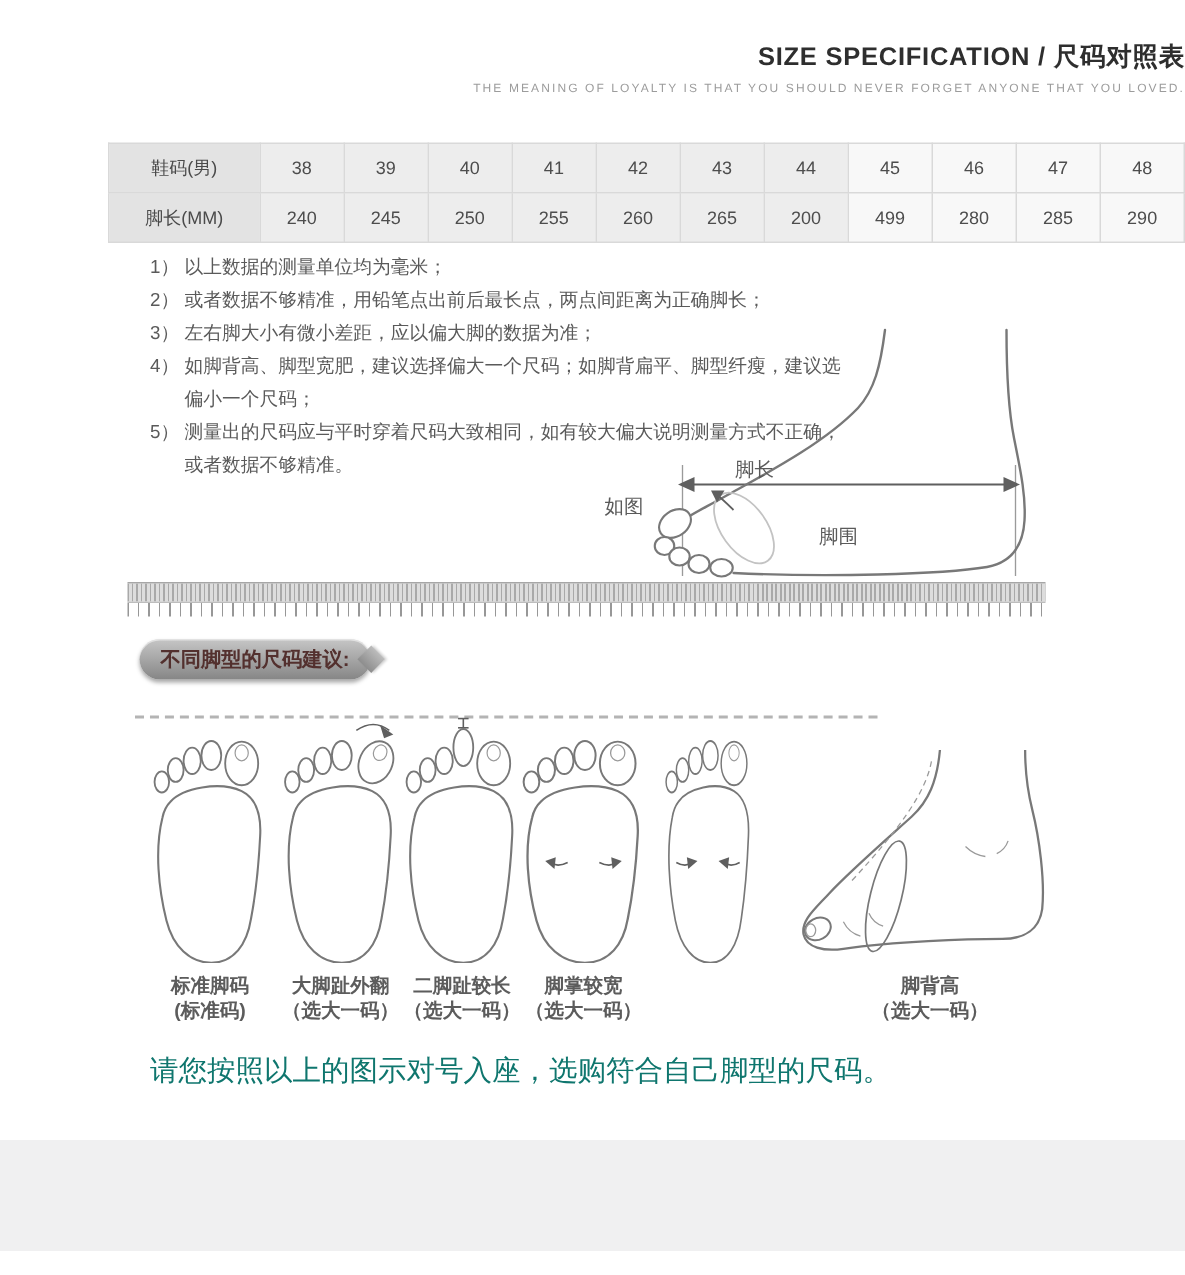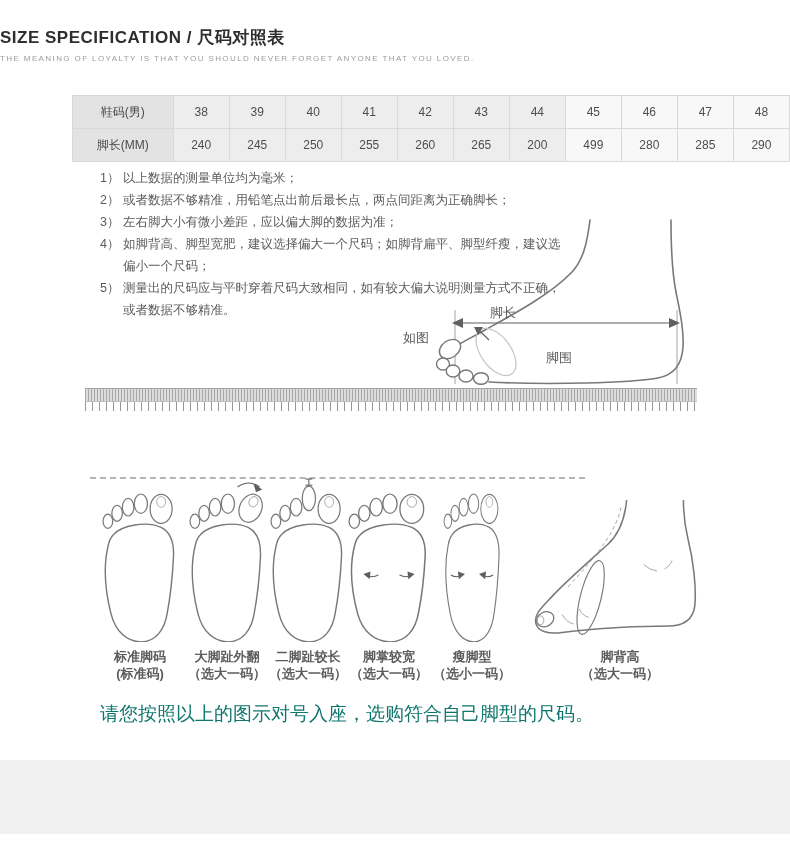--- a/index.html
+++ b/index.html
@@ -1,21 +1,21 @@
 <!DOCTYPE html>
 <html><head>
 <meta charset="utf-8">
 <style>
   html,body{margin:0;padding:0;background:#ffffff;}
   #canvas{
     position:relative;width:790px;height:850px;background:#ffffff;overflow:hidden;
     font-family:"Liberation Sans","DejaVu Sans",sans-serif;color:#555;
   }
   
-  .hdr{position:absolute;left:0;top:26px;width:790px;text-align:left;}
+  .hdr{position:absolute;left:0;top:26px;width:790px;text-align:right;}
   .hdr .title{font-size:17px;font-weight:bold;color:#2e2e2e;letter-spacing:.5px;}
   .hdr .subtitle{margin-top:5px;font-size:8px;letter-spacing:1.4px;color:#9c9c9c;}
   
   table.sizes{
     position:absolute;left:72px;top:95px;border-collapse:collapse;table-layout:fixed;
     font-size:12px;color:#4d4d4d;
   }
   table.sizes th,table.sizes td{
     border:1px solid #d9d9d9;height:24px;text-align:center;padding:4px;font-weight:normal;
   }
@@ -162,20 +162,24 @@
     <text class="dlabel" x="13" y="130">如图</text>
     <text class="dlabel" x="100" y="105">脚长</text>
     <text class="dlabel" x="156" y="150">脚围</text>
   </svg>
 
   <div class="ruler">
     <div class="fine"></div>
     <div class="coarse"></div>
   </div>
 
+  <div class="badge">
+    <span>不同脚型的尺码建议:</span>
+    <span class="tip"></span>
+  </div>
 
   <div class="dash-line"></div>
 
   <div class="foot-fig" style="left:96px">
     <svg width="88" height="164" viewBox="0 -14 100 186">
       <path class="ink" d="M14 62 C8 86 11 116 17 140 C22 160 35 172 51 172 C68 172 78 158 81 139 C85 118 87 96 88 76 C89 58 84 47 74 42 C57 34 29 40 20 50 C17 53 15 57 14 62 Z"></path>
       <ellipse class="toe" cx="74" cy="21" rx="12.5" ry="16.5"></ellipse>
       <ellipse class="ink-thin" cx="74" cy="13" rx="5" ry="6"></ellipse>
       <ellipse class="toe" cx="51" cy="15" rx="7.5" ry="11"></ellipse>
       <ellipse class="toe" cx="36.5" cy="19" rx="6.5" ry="10"></ellipse>
@@ -266,24 +270,20 @@
         <ellipse class="toe" cx="24" cy="26" rx="6" ry="9"></ellipse>
         <ellipse class="toe" cx="13.5" cy="35" rx="5.5" ry="8"></ellipse>
       </g>
       <g>
         <path class="arr" d="M26 96 Q33 100 38 96"></path>
         <polygon class="arrh" points="42,95 34,92 35,101"></polygon>
         <path class="arr" d="M74 96 Q67 100 62 96"></path>
         <polygon class="arrh" points="58,95 66,92 65,101"></polygon>
       </g>
     </svg>
-    <div class="ft-label">
-      <div>瘦脚型</div>
-      <div>（选小一码）</div>
-    </div>
   </div>
 
   <div class="foot-fig side" style="left:530px">
     <svg width="180" height="142" viewBox="0 0 190 150">
       <path class="ink" d="M102 0 C100 22 94 36 82 47 C62 65 38 86 24 101 C14 112 4 120 6 130 C8 139 20 142 34 140 C70 135 120 133 146 133 C162 133 172 126 174 112 C176 92 172 62 167 42 C163 26 162 12 162 0"></path>
       <path class="ink-thin" d="M96 8 C92 30 74 55 40 92" stroke-dasharray="4 3"></path>
       <ellipse class="toe" cx="16" cy="126" rx="9.5" ry="7.5" transform="rotate(-28 16 126)"></ellipse>
       <ellipse class="ink-thin" cx="11" cy="127" rx="3.5" ry="4.5"></ellipse>
       <path class="ink-thin" d="M34 121 q4 8 12 10"></path>
       <path class="ink-thin" d="M52 115 q3 7 10 9"></path>

